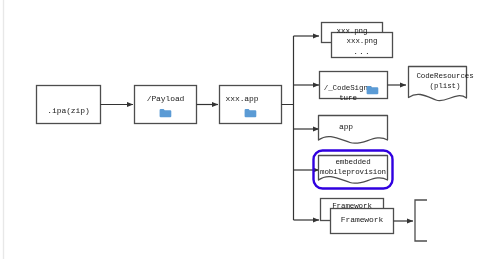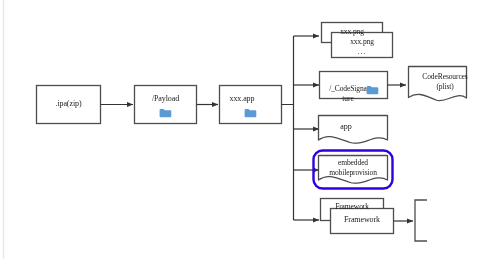--- a/index.html
+++ b/index.html
@@ -18,21 +18,21 @@
   #canvas svg.layer {
     position: absolute;
     left: 0;
     top: 0;
     width: 486px;
     height: 259px;
   }
   .lbl {
     position: absolute;
     color: #1a1a1a;
-    font-family: Liberation Serif, serif;
+    font-family: Liberation Mono, monospace;
     font-size: 8px;
     line-height: 9.5px;
     text-align: center;
     white-space: pre-line;
     letter-spacing: -0.1px;
     pointer-events: none;
   }
   .lbl.sm { font-size: 7.5px; }
   .lbl.dots { font-size: 8px; letter-spacing: 1px; }
   .folder {
@@ -88,21 +88,21 @@
              C 337,178 328,173 318.5,180 Z" fill="#ffffff" stroke="#4d4d4d" stroke-width="1.3" stroke-linejoin="round"></path>
     <rect x="313.5" y="150.5" width="79" height="38" rx="9" ry="9" fill="none" stroke="#3000e0" stroke-width="2.4"></rect>
 
     <rect x="320.5" y="198.5" width="63" height="22" fill="#ffffff" stroke="#4d4d4d" stroke-width="1.3"></rect>
     <rect x="330.5" y="208.5" width="63" height="25" fill="#ffffff" stroke="#4d4d4d" stroke-width="1.3"></rect>
     <line x1="393.5" y1="221" x2="413" y2="221" stroke="#333333" stroke-width="1.2" marker-end="url(#arrowhead)"></line>
 
     <path d="M427,200 H415 V241 H427" fill="none" stroke="#4d4d4d" stroke-width="1.3"></path>
   </svg>
 
-  <div class="lbl" style="left:36px; top:99px; width:65px;">.ipa(zip)</div>
+  <div class="lbl" style="left:36px; top:106px; width:65px;">.ipa(zip)</div>
 
   <div class="lbl" style="left:134px; top:94px; width:63px;">/Payload</div>
   <svg class="folder" style="left:159px; top:108px;" viewBox="0 0 13 10">
     <path d="M0.6,2.2 a1.1,1.1 0 0 1 1.1,-1.1 H4.6 L5.7,2.2 H11.2
              a1.1,1.1 0 0 1 1.1,1.1 V8.2 a1.1,1.1 0 0 1 -1.1,1.1 H1.7
              a1.1,1.1 0 0 1 -1.1,-1.1 Z" fill="#5b9bd5"></path>
   </svg>
 
   <div class="lbl" style="left:219px; top:94px; width:46px;">xxx.app</div>
   <svg class="folder" style="left:244px; top:108px;" viewBox="0 0 13 10">

